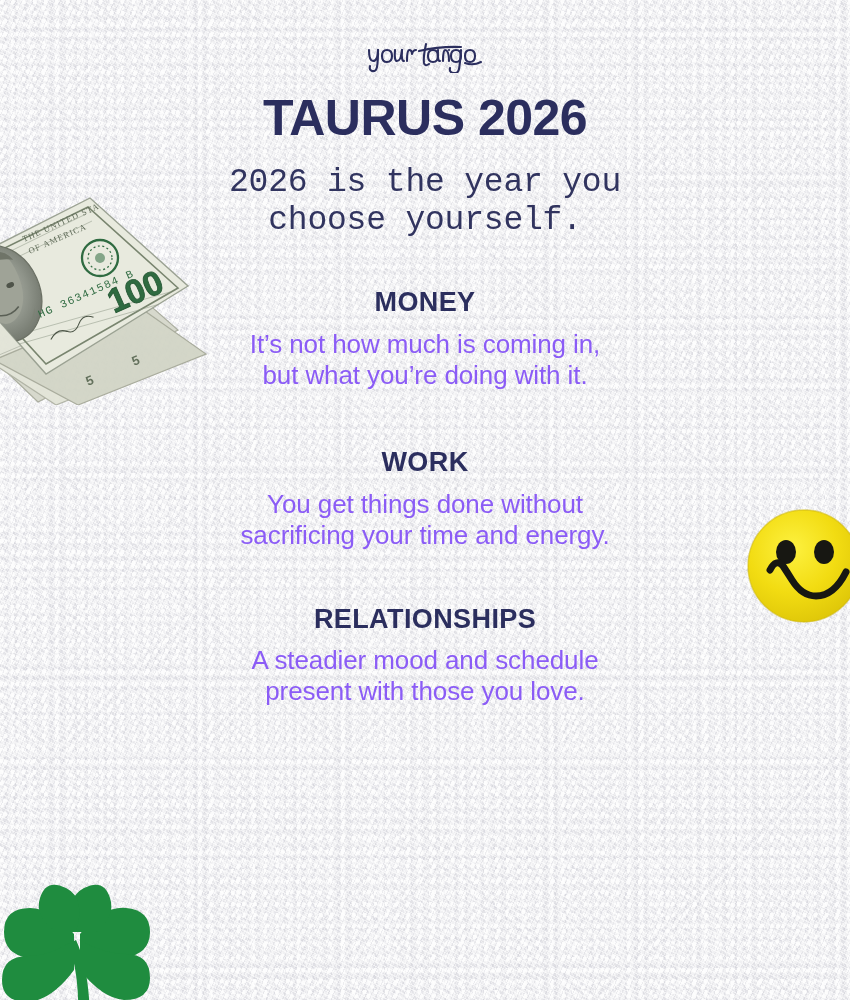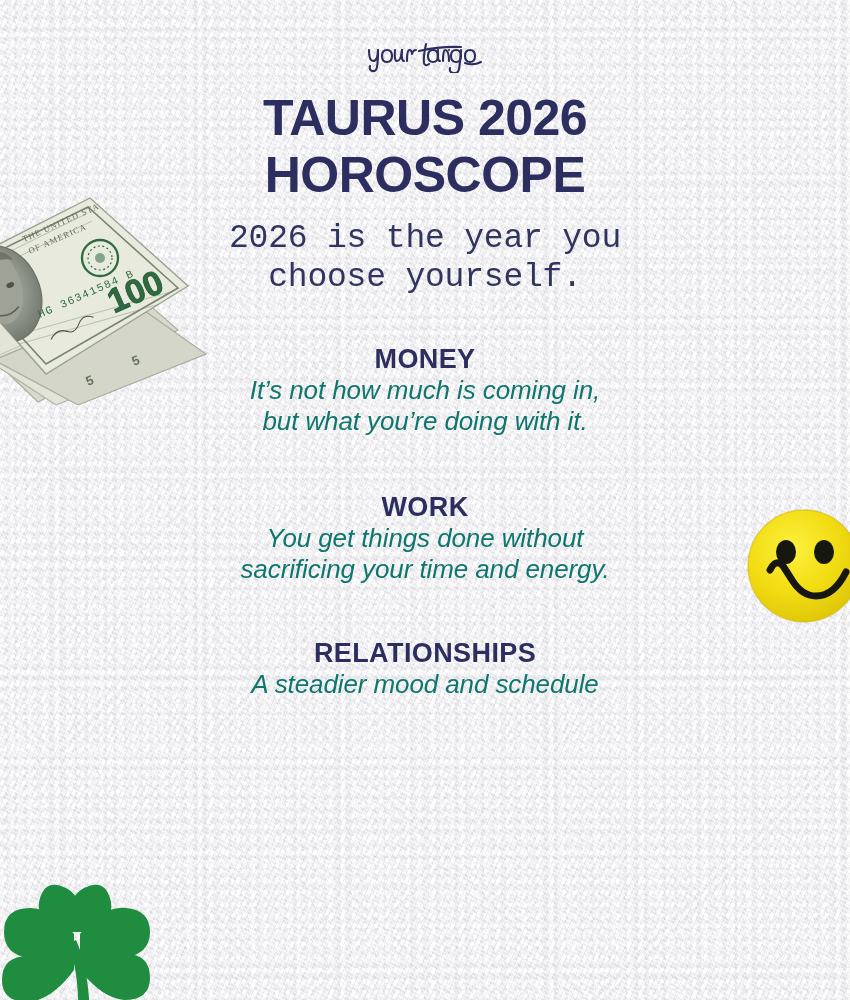--- a/index.html
+++ b/index.html
@@ -102,27 +102,26 @@
     text-align: center;
   }
   .section-title {
     color: #2b2e5e;
     font-weight: bold;
     font-size: 27px;
     letter-spacing: 0.4px;
     line-height: 1.1;
   }
   .section-body {
-    margin-top: 0;
-    color: #0f766e;
+    margin-top: 11px;
+    color: #8b5cf6;
     font-size: 26px;
     line-height: 1.19;
     font-weight: 400;
     letter-spacing: -0.1px;
-    font-style: italic;
   }
   .section-body .body-line { display:block; }
 
   #section-money        { margin-top: 47px; }
   #section-work         { margin-top: 57px; }
   #section-health       { margin-top: 57px; }
   #section-relationships{ margin-top: 54px; }
 
   
   .deco { position: absolute; z-index: 3; }
@@ -284,21 +283,20 @@
 
         <path d="M99 17 q0 -6 5 -6 q5 0 5 6 q0 6 -5 6 q-5 0 -5 -6 Z"></path>
         <path d="M99 24 q8 3 16 -1"></path>
       </g>
     </svg>
     <span class="logo-text-hidden">yourtango</span>
   </div>
 
   <h1 class="headline">
     <span class="hl-line">TAURUS 2026</span>
-    <span class="hl-line">HOROSCOPE</span>
   </h1>
 
   <p class="subtitle">
     <span class="sub-line">2026 is the year you</span>
     <span class="sub-line">choose yourself.</span>
   </p>
 
   <section class="section" id="section-money">
     <h2 class="section-title">MONEY</h2>
     <p class="section-body">
@@ -313,16 +311,17 @@
       <span class="body-line">You get things done without</span>
       <span class="body-line">sacrificing your time and energy.</span>
     </p>
   </section>
 
 
   <section class="section" id="section-relationships">
     <h2 class="section-title">RELATIONSHIPS</h2>
     <p class="section-body">
       <span class="body-line">A steadier mood and schedule</span>
+      <span class="body-line">present with those you love.</span>
     </p>
   </section>
 
 </div>
 
 </body></html>

